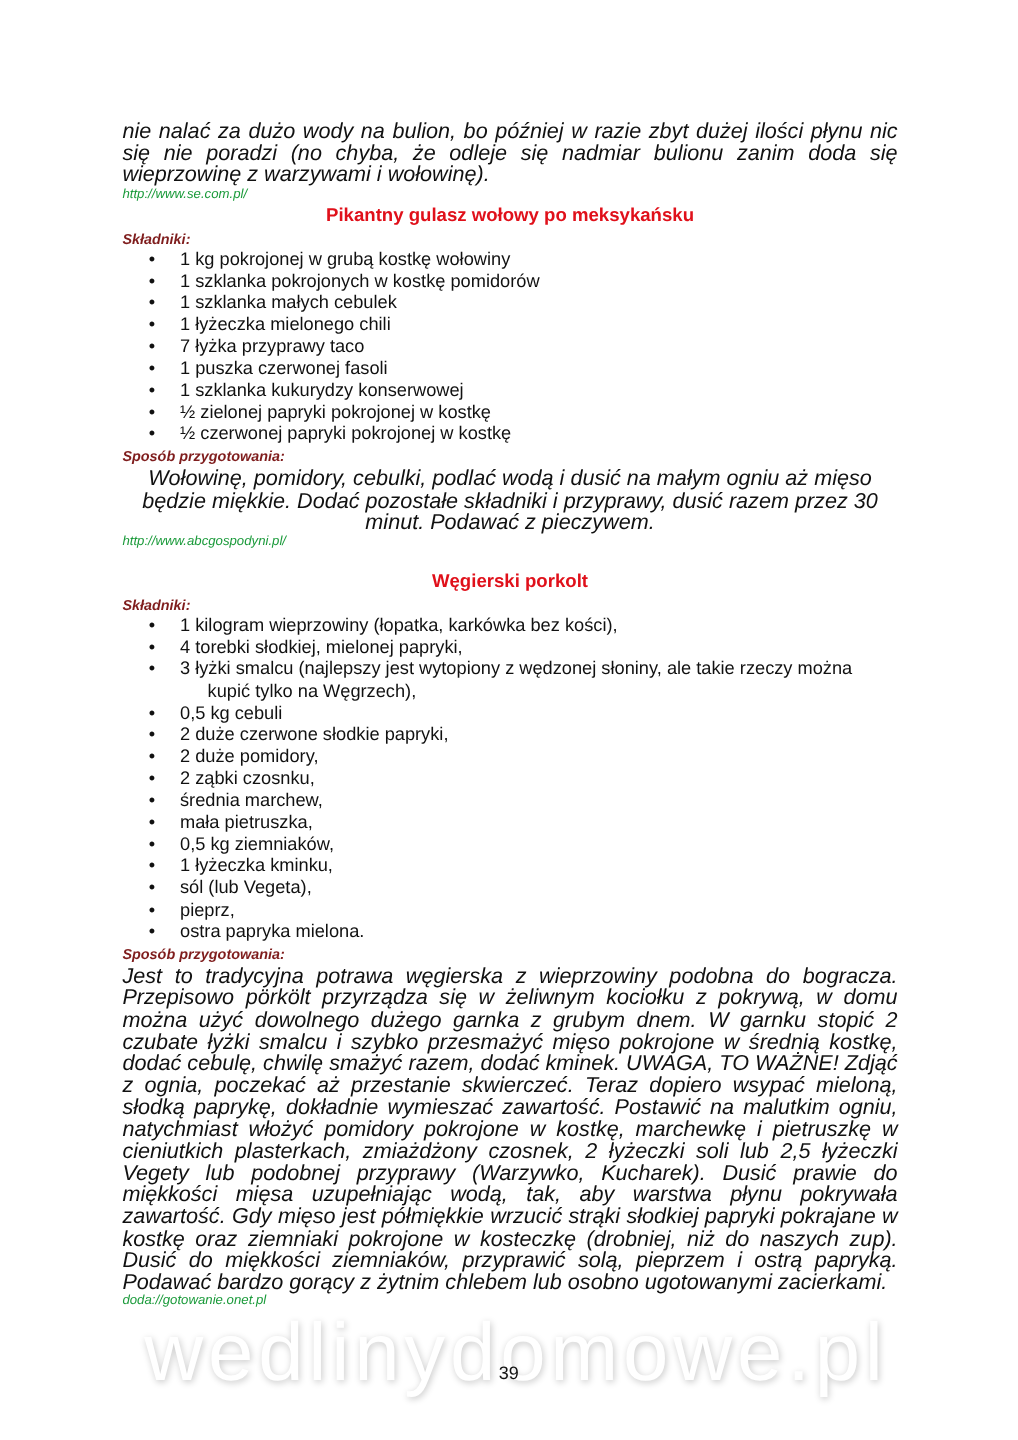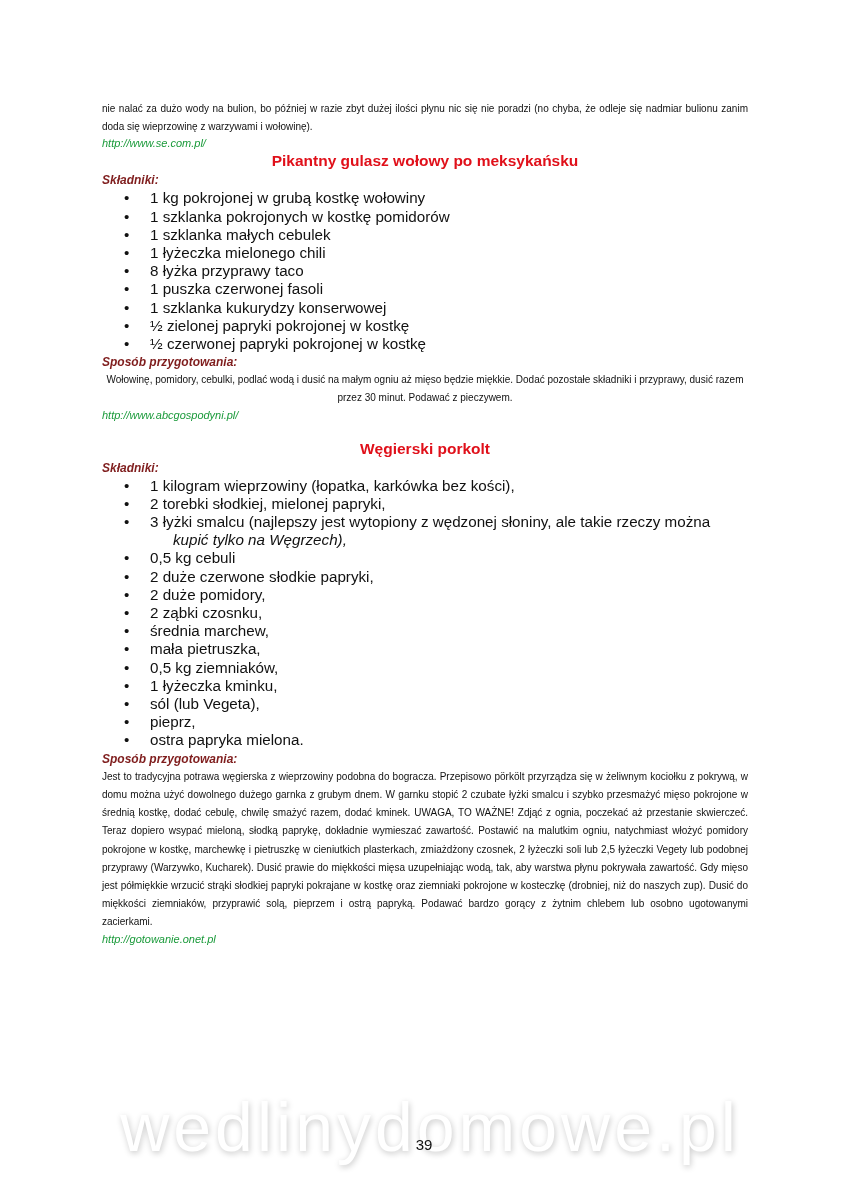--- a/index.html
+++ b/index.html
@@ -1,29 +1,29 @@
 <!DOCTYPE html>
 <html><head>
 <meta charset="utf-8">
 <style>
   html, body { margin: 0; padding: 0; background: #ffffff; }
   body { width: 848px; height: 1200px; position: relative; overflow: hidden;
          font-family: "Liberation Sans", sans-serif; color: #111; }
   .page { position: absolute; left: 102px; top: 100px; width: 646px; }
-  p.body { margin: 0; font-size: 10px; line-height: 18.2px; text-align: justify; }
+  p.body { margin: 0; font-size: 18px; line-height: 18.2px; text-align: justify; font-style: italic; }
   .src { font-family: "Liberation Sans", sans-serif; font-style: italic; font-size: 11px;
          color: #1a9a3a; line-height: 15px; display: block; }
   .title { text-align: center; color: #e0101a; font-weight: bold; font-size: 15.5px;
            line-height: 20px; margin: 0; }
   .label { color: #7f1d1d; font-style: italic; font-weight: bold; font-size: 12px;
            line-height: 18px; margin: 0; }
   ul.ing { list-style: none; margin: 0; padding: 0; }
   ul.ing li { position: relative; padding-left: 48px; font-size: 15.2px; line-height: 18.2px; }
   ul.ing li .bullet { position: absolute; left: 22px; top: 0; }
-  ul.ing li .cont { display: block; padding-left: 23px; font-style: italic; }
+  ul.ing li .cont { display: block; padding-left: 23px; }
   .watermark { position: absolute; left: 105px; top: 1088px; width: 650px; text-align: center;
                font-size: 68px; font-weight: normal; color: #ffffff; letter-spacing: 4px;
                text-shadow: 1px 2px 6px rgba(0,0,0,0.22); font-family: "Liberation Sans", sans-serif; }
   .pagenum { position: absolute; left: 0; width: 848px; top: 1136px; text-align: center;
              font-size: 15px; color: #111; }
 </style>
 </head>
 <body>
 
 <div class="page">
@@ -32,50 +32,50 @@
   <span class="src">http://www.se.com.pl/</span>
 
   <div style="">
     <h2 class="title">Pikantny gulasz wołowy po meksykańsku</h2>
     <div class="label">Składniki:</div>
     <ul class="ing">
       <li><span class="bullet">•</span><span>1 kg pokrojonej w grubą kostkę wołowiny</span></li>
       <li><span class="bullet">•</span><span>1 szklanka pokrojonych w kostkę pomidorów</span></li>
       <li><span class="bullet">•</span><span>1 szklanka małych cebulek</span></li>
       <li><span class="bullet">•</span><span>1 łyżeczka mielonego chili</span></li>
-      <li><span class="bullet">•</span><span>8 łyżka przyprawy taco</span></li>
+      <li><span class="bullet">•</span><span>7 łyżka przyprawy taco</span></li>
       <li><span class="bullet">•</span><span>1 puszka czerwonej fasoli</span></li>
       <li><span class="bullet">•</span><span>1 szklanka kukurydzy konserwowej</span></li>
       <li><span class="bullet">•</span><span>½ zielonej papryki pokrojonej w kostkę</span></li>
       <li><span class="bullet">•</span><span>½ czerwonej papryki pokrojonej w kostkę</span></li>
     </ul>
     <div class="label">Sposób przygotowania:</div>
     <p class="body" style="text-align:center;">Wołowinę, pomidory, cebulki, podlać wodą i dusić na małym ogniu aż mięso będzie miękkie. Dodać pozostałe składniki i przyprawy, dusić razem przez 30 minut. Podawać z pieczywem.</p>
     <span class="src">http://www.abcgospodyni.pl/</span>
   </div>
 
   <div style="margin-top:16px;">
     <h2 class="title">Węgierski porkolt</h2>
     <div class="label">Składniki:</div>
     <ul class="ing">
       <li><span class="bullet">•</span><span>1 kilogram wieprzowiny (łopatka, karkówka bez kości),</span></li>
-      <li><span class="bullet">•</span><span>2 torebki słodkiej, mielonej papryki,</span></li>
+      <li><span class="bullet">•</span><span>4 torebki słodkiej, mielonej papryki,</span></li>
       <li><span class="bullet">•</span><span>3 łyżki smalcu (najlepszy jest wytopiony z wędzonej słoniny, ale takie rzeczy można</span><span class="cont">kupić tylko na Węgrzech),</span></li>
       <li><span class="bullet">•</span><span>0,5 kg cebuli</span></li>
       <li><span class="bullet">•</span><span>2 duże czerwone słodkie papryki,</span></li>
       <li><span class="bullet">•</span><span>2 duże pomidory,</span></li>
       <li><span class="bullet">•</span><span>2 ząbki czosnku,</span></li>
       <li><span class="bullet">•</span><span>średnia marchew,</span></li>
       <li><span class="bullet">•</span><span>mała pietruszka,</span></li>
       <li><span class="bullet">•</span><span>0,5 kg ziemniaków,</span></li>
       <li><span class="bullet">•</span><span>1 łyżeczka kminku,</span></li>
       <li><span class="bullet">•</span><span>sól (lub Vegeta),</span></li>
       <li><span class="bullet">•</span><span>pieprz,</span></li>
       <li><span class="bullet">•</span><span>ostra papryka mielona.</span></li>
     </ul>
     <div class="label">Sposób przygotowania:</div>
     <p class="body">Jest to tradycyjna potrawa węgierska z wieprzowiny podobna do bogracza. Przepisowo pörkölt przyrządza się w żeliwnym kociołku z pokrywą, w domu można użyć dowolnego dużego garnka z grubym dnem. W garnku stopić 2 czubate łyżki smalcu i szybko przesmażyć mięso pokrojone w średnią kostkę, dodać cebulę, chwilę smażyć razem, dodać kminek. UWAGA, TO WAŻNE! Zdjąć z ognia, poczekać aż przestanie skwierczeć. Teraz dopiero wsypać mieloną, słodką paprykę, dokładnie wymieszać zawartość. Postawić na malutkim ogniu, natychmiast włożyć pomidory pokrojone w kostkę, marchewkę i pietruszkę w cieniutkich plasterkach, zmiażdżony czosnek, 2 łyżeczki soli lub 2,5 łyżeczki Vegety lub podobnej przyprawy (Warzywko, Kucharek). Dusić prawie do miękkości mięsa uzupełniając wodą, tak, aby warstwa płynu pokrywała zawartość. Gdy mięso jest półmiękkie wrzucić strąki słodkiej papryki pokrajane w kostkę oraz ziemniaki pokrojone w kosteczkę (drobniej, niż do naszych zup). Dusić do miękkości ziemniaków, przyprawić solą, pieprzem i ostrą papryką. Podawać bardzo gorący z żytnim chlebem lub osobno ugotowanymi zacierkami.</p>
-    <span class="src">http://gotowanie.onet.pl</span>
+    <span class="src">doda://gotowanie.onet.pl</span>
   </div>
 </div>
 
 <div class="watermark">wedlinydomowe.pl</div>
 <div class="pagenum">39</div>
 
 </body></html>

